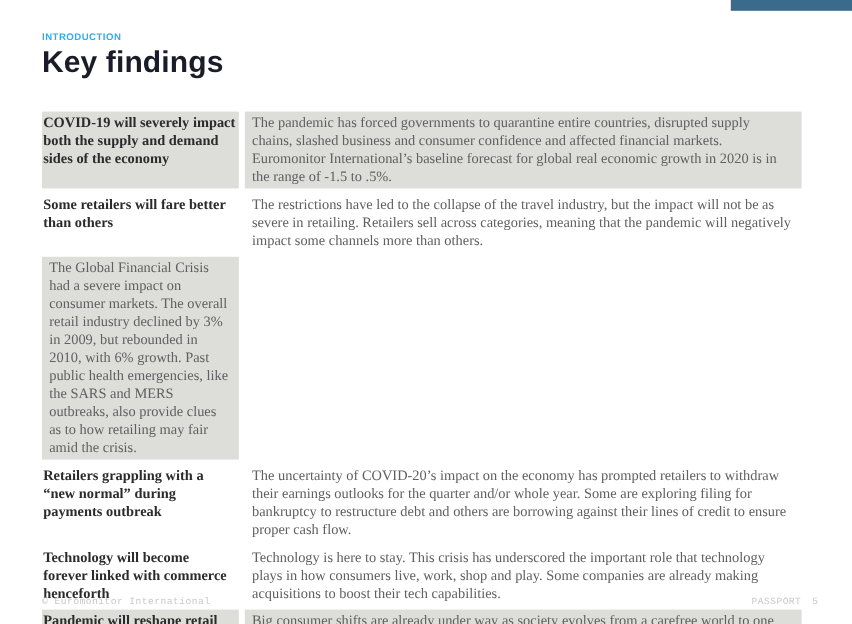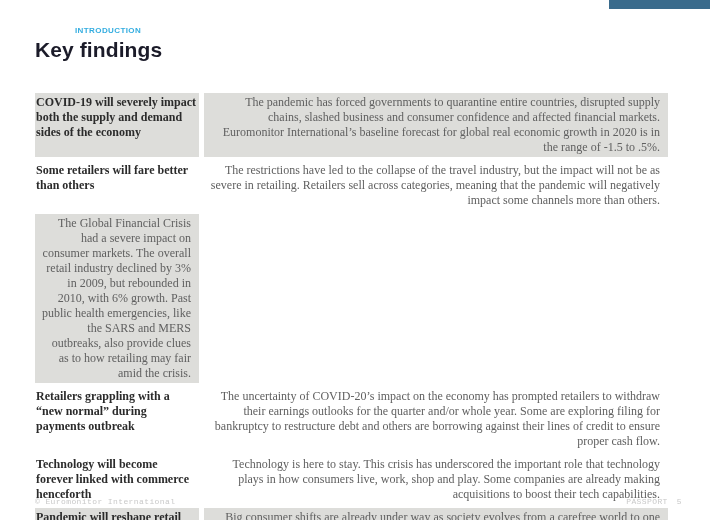--- a/index.html
+++ b/index.html
@@ -26,25 +26,24 @@
     position: absolute;
     left: 35px;
     top: 26px;
   }
   .eyebrow {
     font-size: 8px;
     font-weight: bold;
     letter-spacing: 0.4px;
     color: #33ADE0;
     text-transform: uppercase;
-    margin-left: 40px;
   }
   .title {
     margin: 3px 0 0 0;
-    font-size: 21px;
+    font-size: 25px;
     font-weight: 600;
     color: #1B1B29;
     letter-spacing: 0.1px;
     text-align: center;
   }
   .findings-table {
     position: absolute;
     left: 35px;
     top: 93px;
     width: 633px;
@@ -70,21 +69,20 @@
     line-height: 15px;
     color: #2B2B2B;
     padding: 2px 2px 2px 1px;
   }
   .body-cell {
     font-family: "Liberation Serif", serif;
     font-size: 12px;
     line-height: 15px;
     color: #606060;
     padding: 2px 8px 2px 6px;
-    text-align: right;
   }
   .footer {
     position: absolute;
     left: 35px;
     right: 28px;
     bottom: 14px;
     display: flex;
     justify-content: space-between;
     align-items: flex-end;
     font-size: 8px;

